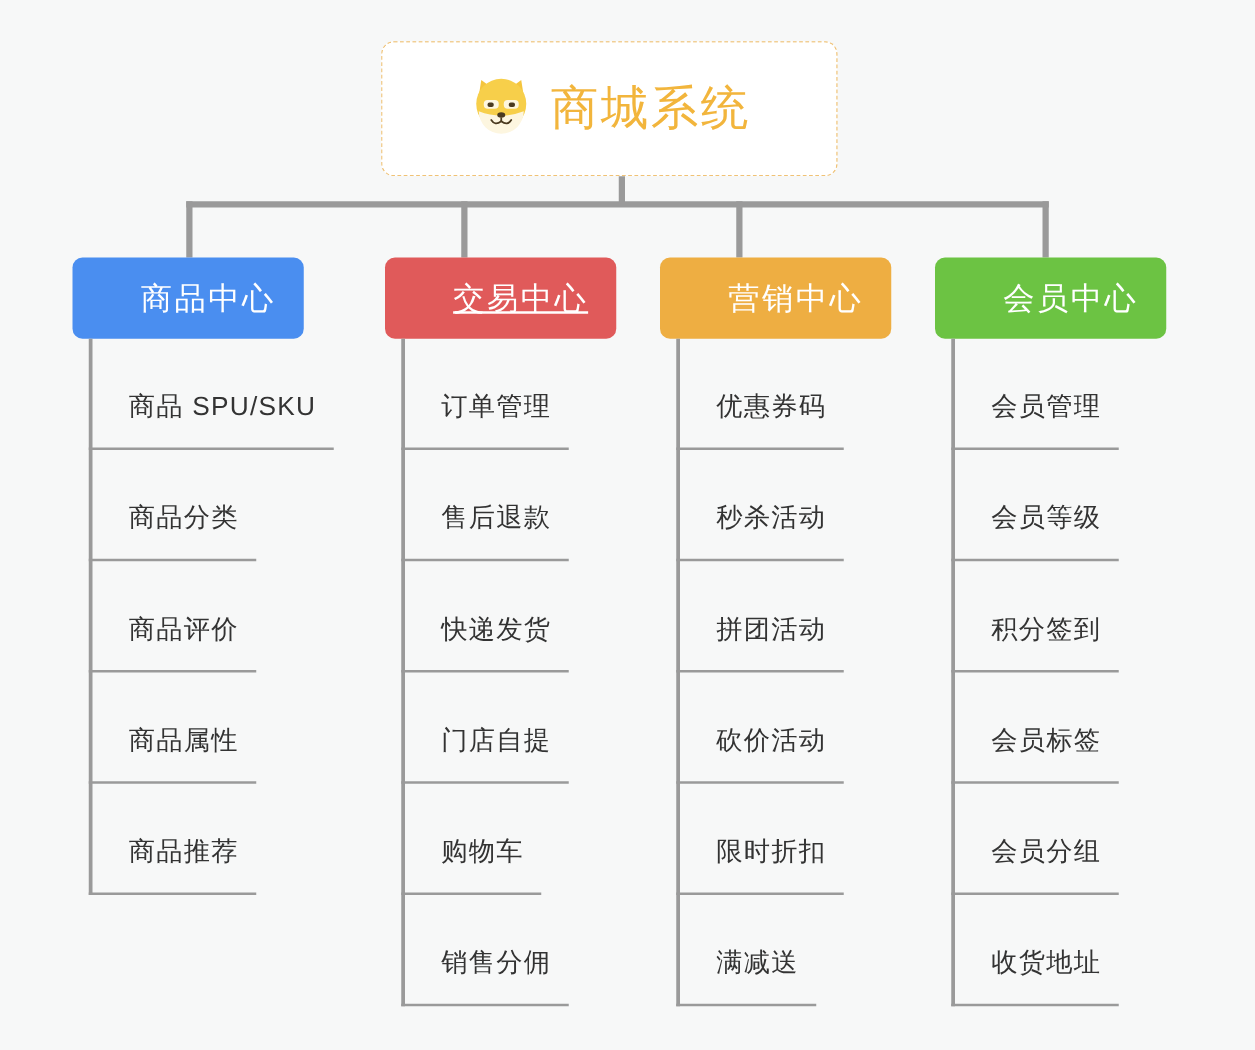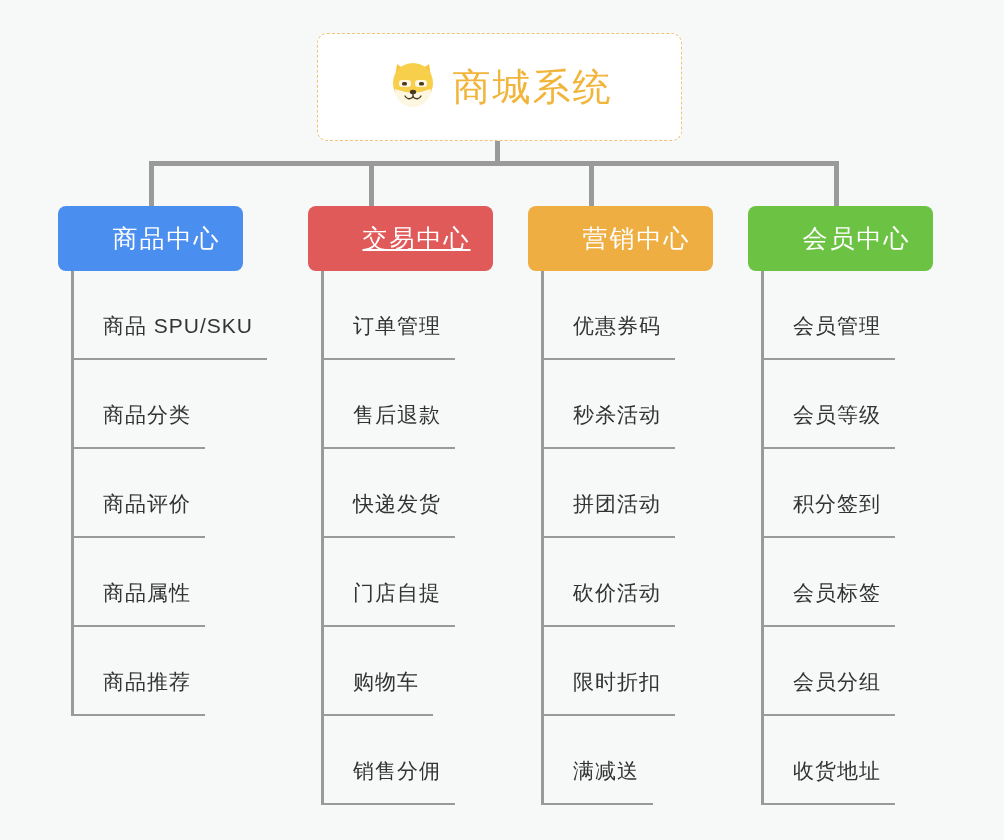--- a/index.html
+++ b/index.html
@@ -8,21 +8,21 @@
     background:#f7f8f8;
     font-family:"Liberation Sans","DejaVu Sans",sans-serif;
     overflow:hidden;
     position:relative;
   }
   .canvas{position:relative;width:1004px;height:840px;}
 
   
   .root-node{
     position:absolute;
-    left:317px;top:33px;
+    left:305px;top:33px;
     width:365px;height:108px;
     box-sizing:border-box;
     background:#ffffff;
     border:1px dashed #f0c275;
     border-radius:10px;
     display:flex;align-items:center;justify-content:center;
     gap:14px;
   }
   .root-title{
     font-size:38px;

